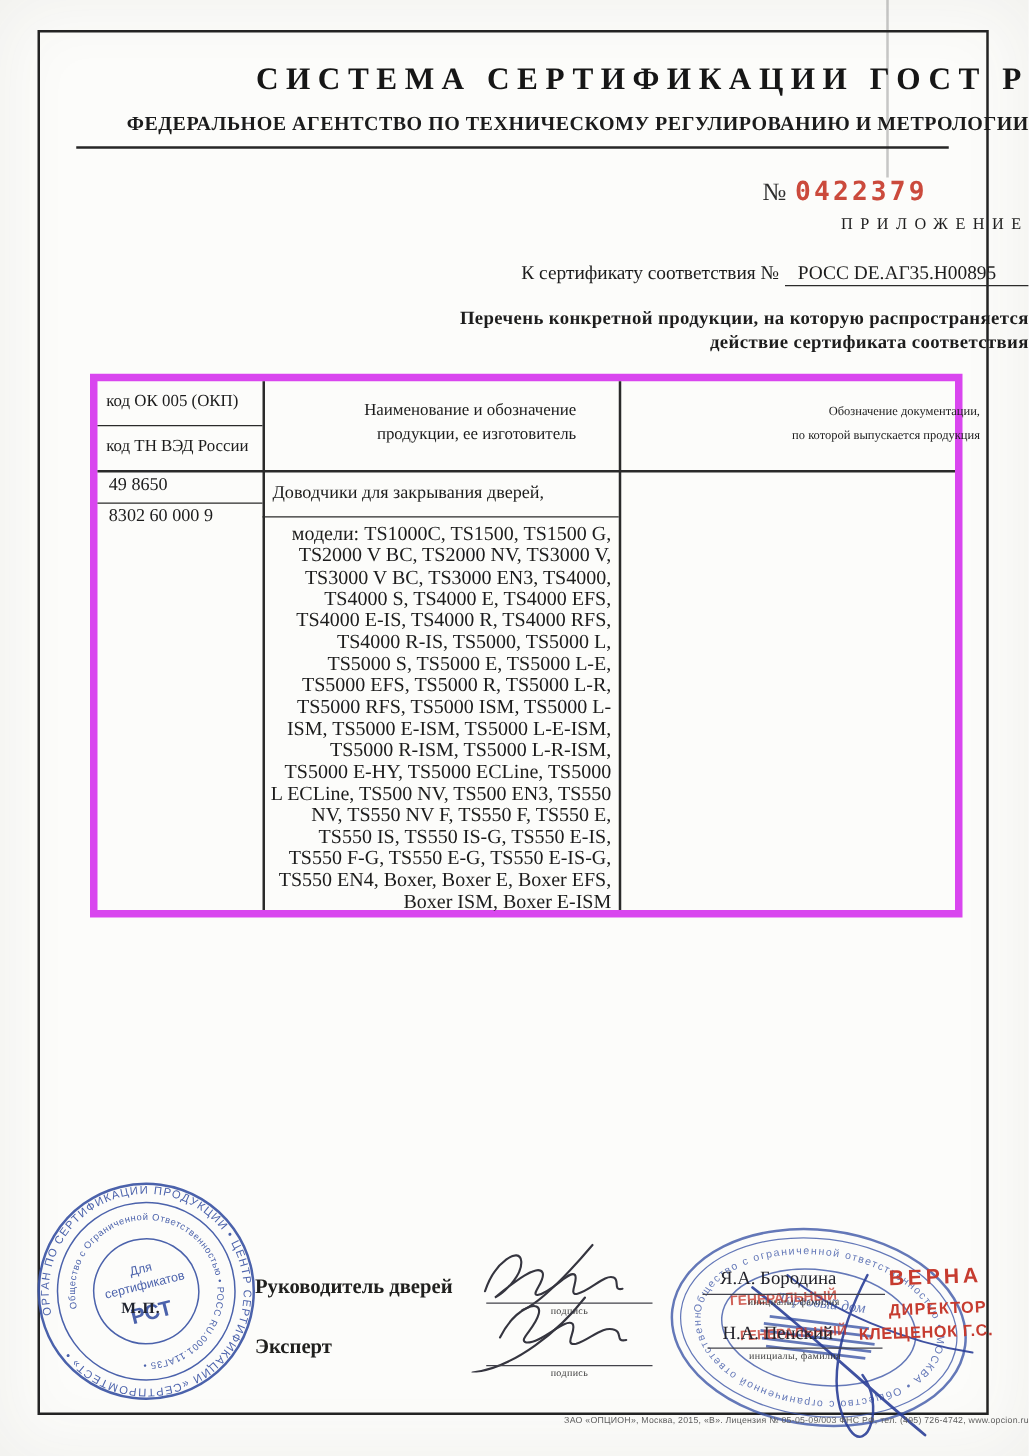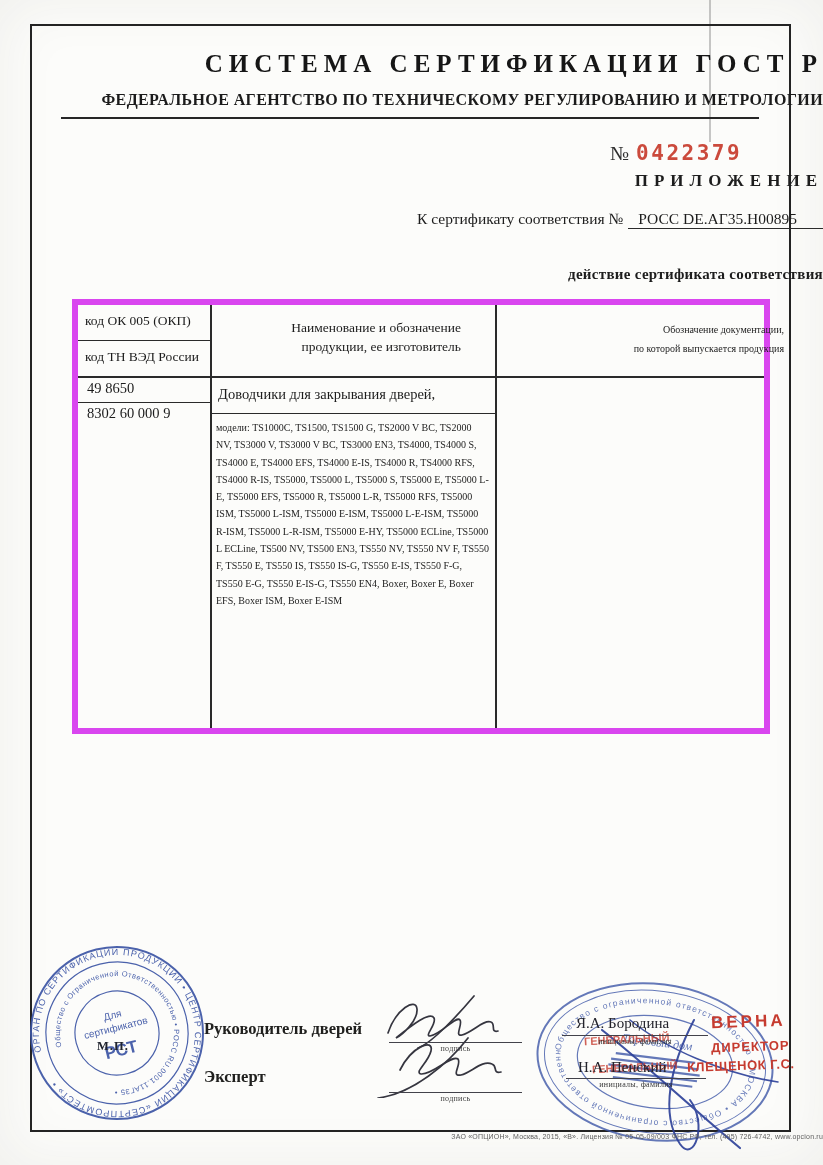--- a/index.html
+++ b/index.html
@@ -12,21 +12,21 @@
   .artifact{left:709px;top:0;width:2px;height:142px;background:#8f8f8f;opacity:.5}
 
   .sys-title{top:50px;font-size:25px;font-weight:bold;letter-spacing:6px;color:#161616}
   .agency{top:91px;font-size:16px;font-weight:bold;letter-spacing:.4px;color:#1b1b1b}
   .hrule{left:61px;top:117px;width:698px;border-top:2px solid #262626}
 
   .serial{left:610px;top:141px;font-size:20px;color:#2e2e2e;white-space:nowrap}
   .serial .digits{font-family:"DejaVu Sans Mono",monospace;font-size:21px;color:#cb4a3c;
                   letter-spacing:2.5px;margin-left:7px;font-weight:bold}
 
-  .main-title{top:171px;font-size:17px;font-weight:bold;letter-spacing:6px}
+  .main-title{top:171px;font-size:13px;font-weight:normal;letter-spacing:6px}
   .cert-line{top:210px;font-size:15.5px}
   .cert-line .num{border-bottom:1.5px solid #2b2b2b;padding:0 26px 1px 10px;margin-left:5px}
   .scope1{top:247px;font-size:15px;font-weight:bold;letter-spacing:.3px}
   .scope2{top:266px;font-size:15px;font-weight:bold;letter-spacing:.3px}
 
   .tbl{left:72px;top:299px;width:686px;height:423px;border:6px solid #d946ef}
   .tbl .v{position:absolute;top:0;bottom:0;border-left:2px solid #2a2a2a}
   .tbl .v1{left:132px}
   .tbl .v2{left:417px}
   .tbl .h{position:absolute;border-top:2px solid #2a2a2a}
@@ -36,21 +36,21 @@
   .tbl .c2-body-split{top:108px;left:132px;width:285px;border-top-width:1.5px}
   .cell{position:absolute;font-size:13.5px;color:#1c1c1c}
   .preline{white-space:pre-line}
   .c1-top{left:7px;top:8px}
   .c1-bot{left:7px;top:44px}
   .c2-head{left:120px;width:263px;top:13px;text-align:right;line-height:19px}
   .c3-head{left:441px;width:265px;top:15px;text-align:right;line-height:19px;font-size:10px}
   .okp{left:9px;top:75px;font-size:14.5px}
   .tnved{left:9px;top:100px;font-size:14.5px}
   .product{left:140px;top:81px;font-size:14.5px}
-  .models{left:138px;top:114px;width:273px;font-size:10px;line-height:17.3px;text-align:left}
+  .models{left:138px;top:114px;width:273px;font-size:16px;line-height:17.3px;text-align:right}
 
   .role{font-size:16.5px;font-weight:bold;color:#20201e}
   .head-role{left:204px;top:1019px}
   .expert-role{left:204px;top:1067px}
   .sig-line{border-top:1.5px solid #42424a}
   .cap{font-size:8px;color:#3a3a3a;text-align:center;letter-spacing:.3px}
   .name{font-size:15px;color:#23232b}
   .head-name{left:576px;top:1015px}
   .expert-name{left:578px;top:1059px}
 
@@ -86,20 +86,21 @@
   <div class="abs serial">
     <span>№</span><span class="digits">0422379</span>
   </div>
 
   <div class="abs ctr main-title">ПРИЛОЖЕНИЕ</div>
 
   <div class="abs ctr cert-line">
     <span>К сертификату соответствия №</span><span class="num">РОСС DE.АГ35.Н00895</span>
   </div>
 
+  <div class="abs ctr scope1">Перечень конкретной продукции,  на которую распространяется</div>
   <div class="abs ctr scope2">действие сертификата соответствия</div>
 
   <div class="abs tbl">
     <div class="v v1"></div>
     <div class="v v2"></div>
     <div class="h head-bottom"></div>
     <div class="h c1-split"></div>
     <div class="h c1-body-split"></div>
     <div class="h c2-body-split"></div>
 

